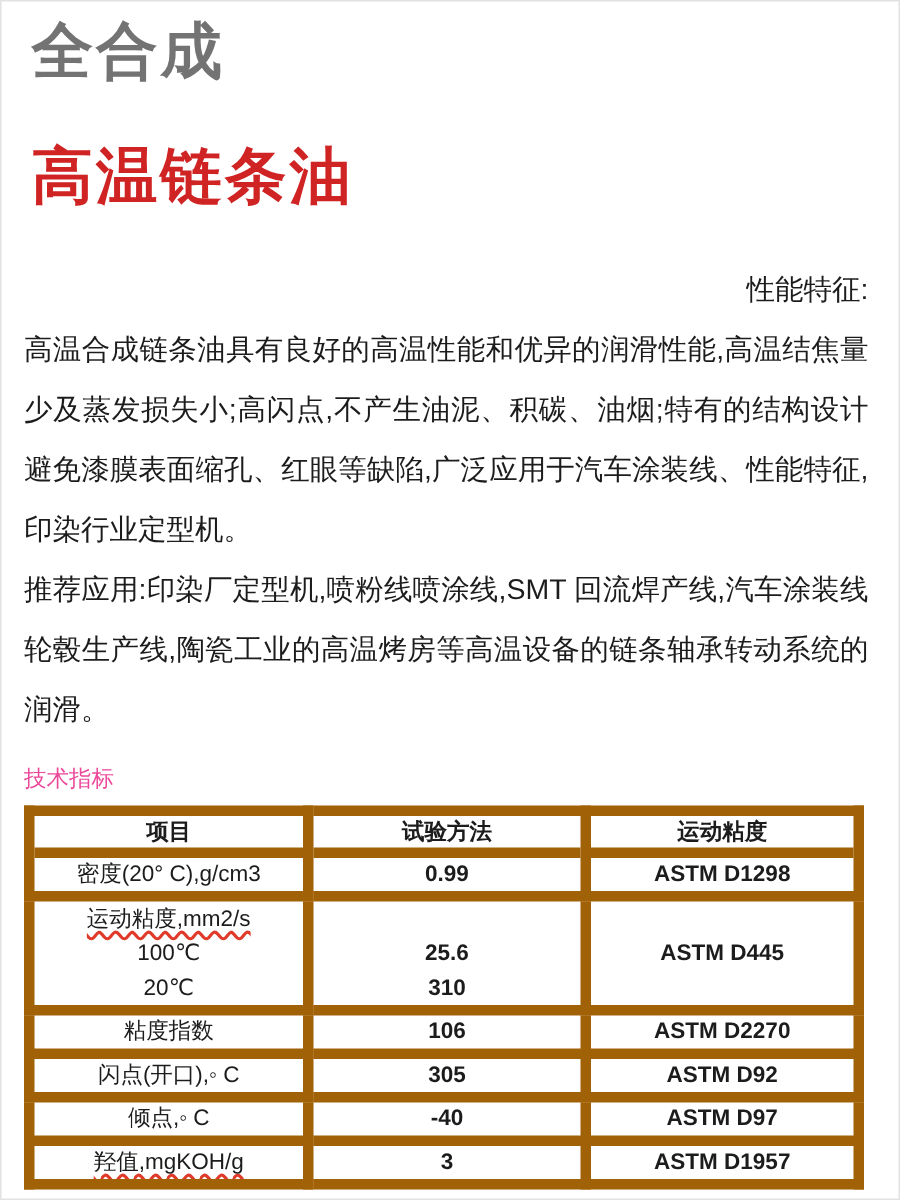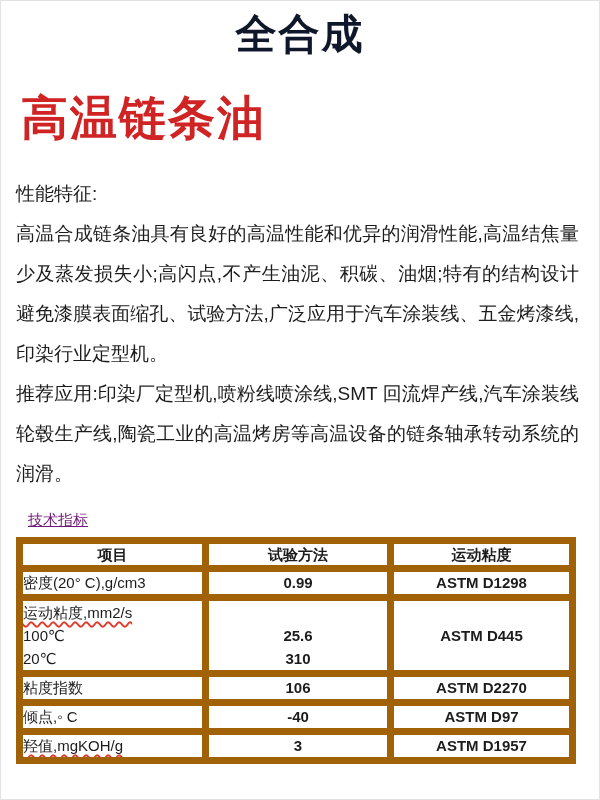--- a/index.html
+++ b/index.html
@@ -9,40 +9,40 @@
     box-sizing: border-box;
     border: 1px solid #e2e2e2;
     font-family: "Liberation Sans", "DejaVu Sans", sans-serif;
     color: #1c1c1c;
     overflow: hidden;
   }
   .page { padding: 8px 20px 0 15px; }
 
   .title-black {
     font-size: 41px; line-height: 47px; font-weight: 800;
-    color: #0f172a; margin: 2px 0 0 5px; letter-spacing: 2px; text-align: center;
+    color: #737373; margin: 2px 0 0 5px; letter-spacing: 2px;
   }
   .title-red {
-    font-size: 47px; line-height: 49px; font-weight: 800;
+    font-size: 41px; line-height: 49px; font-weight: 800;
     color: #d02323; margin: 35px 0 12px 5px; letter-spacing: 2px;
   }
 
   .sec-heading {
     font-size: 19px; line-height: 40px; margin: 32px 0 0 0;
     color: #1c1c1c;
+    text-align: right;
   }
   .body-para {
     font-size: 19px; line-height: 40px; margin: 0;
     text-align: justify; color: #1c1c1c;
   }
 
   .table-label {
-    font-size: 15px; line-height: 20px; margin: 16px 0 0 12px;
-    color: #701a75;
-    text-decoration: underline;
+    font-size: 15px; line-height: 20px; margin: 16px 0 0 0;
+    color: #ec4899;
   }
 
   table.spec {
     margin-top: 7px;
     width: 553px;
     border-collapse: collapse;
     table-layout: fixed;
     font-size: 15px;
     border: 2px solid #1a1a1a;
   }
@@ -53,40 +53,40 @@
     border: 7px solid #a16207;
     padding: 0;
     overflow: hidden;
     white-space: nowrap;
   }
   table.spec th {
     font-weight: 700; text-align: center;
     line-height: 21px; height: 21px;
     border-bottom: 2px solid #1a1a1a;
   }
-  table.spec td { line-height: 22px; height: 22px; }
+  table.spec td { line-height: 22px; height: 22px; text-align: center; }
   td.item { text-align: left; padding-left: 6px; font-weight: 500; }
   td.val, td.method { text-align: center; font-weight: 700; }
   td.multi { height: 69px; vertical-align: top; }
   td.multi span { display: block; line-height: 23px; min-height: 23px; }
   .sq {
     text-decoration: underline wavy #e03a2a 1.5px;
     text-underline-offset: 3px;
   }
 </style>
 </head>
 <body>
 
 <div class="page">
 
   <h1 class="title-black">全合成</h1>
   <h2 class="title-red">高温链条油</h2>
 
   <p class="sec-heading">性能特征:</p>
-  <p class="body-para">高温合成链条油具有良好的高温性能和优异的润滑性能,高温结焦量少及蒸发损失小;高闪点,不产生油泥、积碳、油烟;特有的结构设计避免漆膜表面缩孔、试验方法,广泛应用于汽车涂装线、五金烤漆线,印染行业定型机。</p>
+  <p class="body-para">高温合成链条油具有良好的高温性能和优异的润滑性能,高温结焦量少及蒸发损失小;高闪点,不产生油泥、积碳、油烟;特有的结构设计避免漆膜表面缩孔、红眼等缺陷,广泛应用于汽车涂装线、性能特征,印染行业定型机。</p>
   <p class="body-para">推荐应用:印染厂定型机,喷粉线喷涂线,SMT 回流焊产线,汽车涂装线轮毂生产线,陶瓷工业的高温烤房等高温设备的链条轴承转动系统的润滑。</p>
 
   <div class="table-label">技术指标</div>
 
   <table class="spec">
     <colgroup>
         <col class="c1">
         <col class="c2">
         <col class="c3">
       </colgroup>
@@ -115,20 +115,25 @@
           <span>310</span>
         </td>
         <td class="method">ASTM D445</td>
       </tr>
       <tr>
         <td class="item">粘度指数</td>
         <td class="val">106</td>
         <td class="method">ASTM D2270</td>
       </tr>
       <tr>
+        <td class="item">闪点(开口),◦ C</td>
+        <td class="val">305</td>
+        <td class="method">ASTM D92</td>
+      </tr>
+      <tr>
         <td class="item">倾点,◦ C</td>
         <td class="val">-40</td>
         <td class="method">ASTM D97</td>
       </tr>
       <tr>
         <td class="item"><span class="sq">羟值,mgKOH/g</span></td>
         <td class="val">3</td>
         <td class="method">ASTM D1957</td>
       </tr>
     </tbody>

